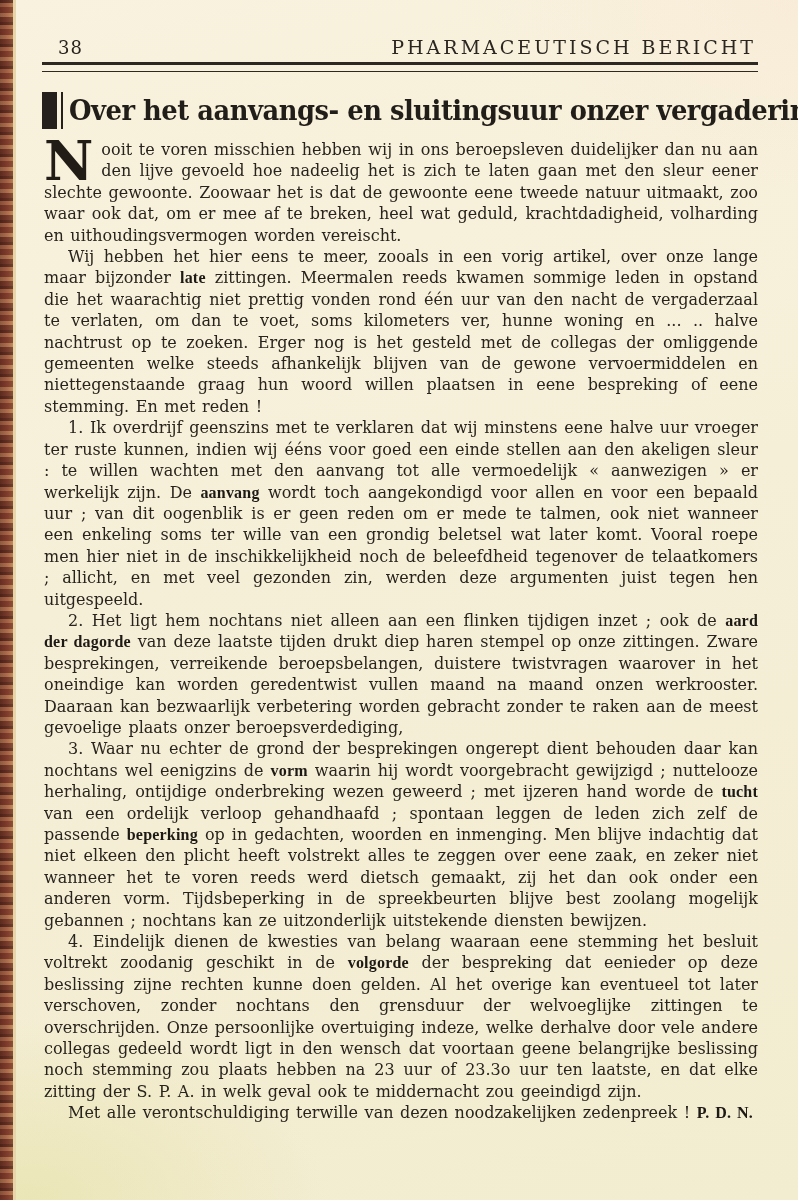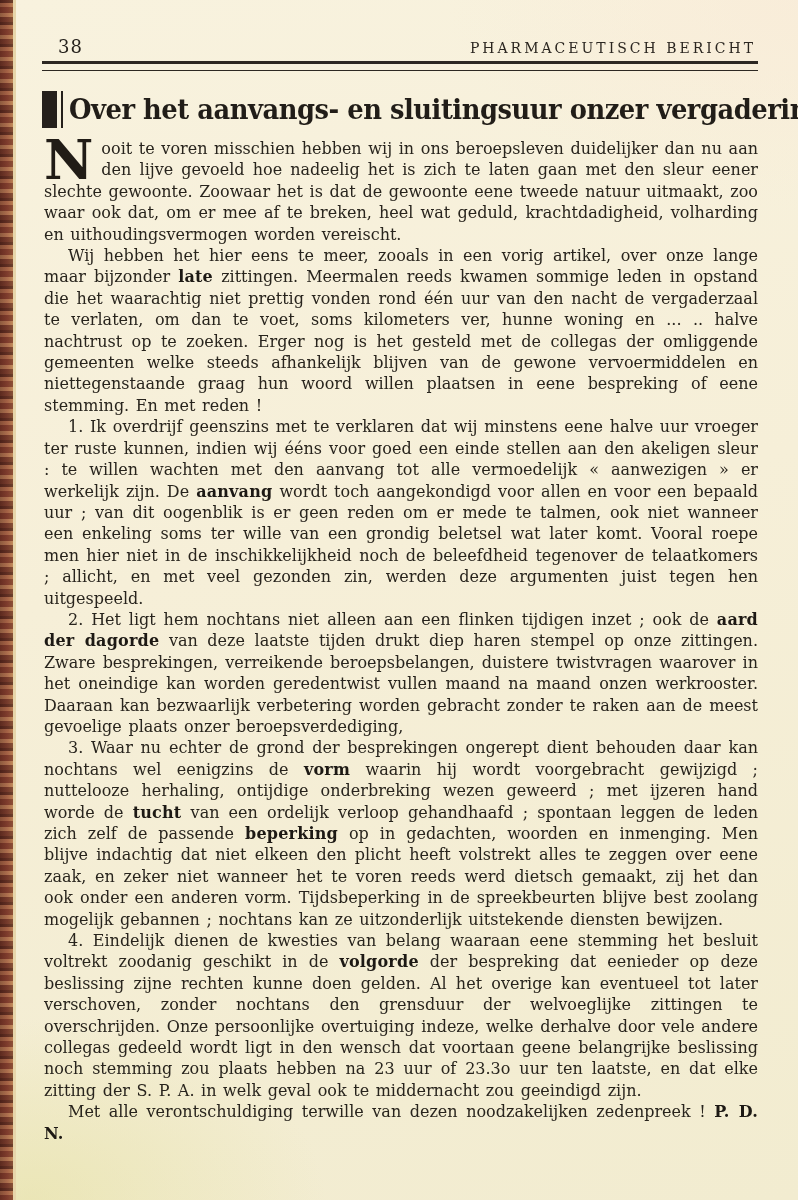--- a/index.html
+++ b/index.html
@@ -45,21 +45,21 @@
     display: flex;
     justify-content: space-between;
     align-items: baseline;
     padding: 0 2px 0 16px;
   }
   .page-number {
     font-size: 18px;
     letter-spacing: 1px;
   }
   .journal-title {
-    font-size: 14px;
+    font-size: 19px;
     letter-spacing: 3px;
     color: #2b2620;
   }
   .header-rule {
     margin-top: 4px;
     height: 6px;
     border-top: 3px solid #2d2822;
     border-bottom: 1px solid #2d2822;
   }
   .article-title {
@@ -104,20 +104,21 @@
     line-height: 21.4px;
     text-align: justify;
     text-indent: 24px;
     word-spacing: 1.5px;
     color: #28241d;
   }
   .para b {
     font-weight: 700;
     letter-spacing: 0.2px;
     color: #1d1914;
+    font-family: Liberation Serif, serif;
   }
   .para.first {
     text-indent: 0;
   }
   .dropcap {
     float: left;
     font-weight: 700;
     font-size: 54px;
     line-height: 40px;
     padding: 2px 8px 0 0;

